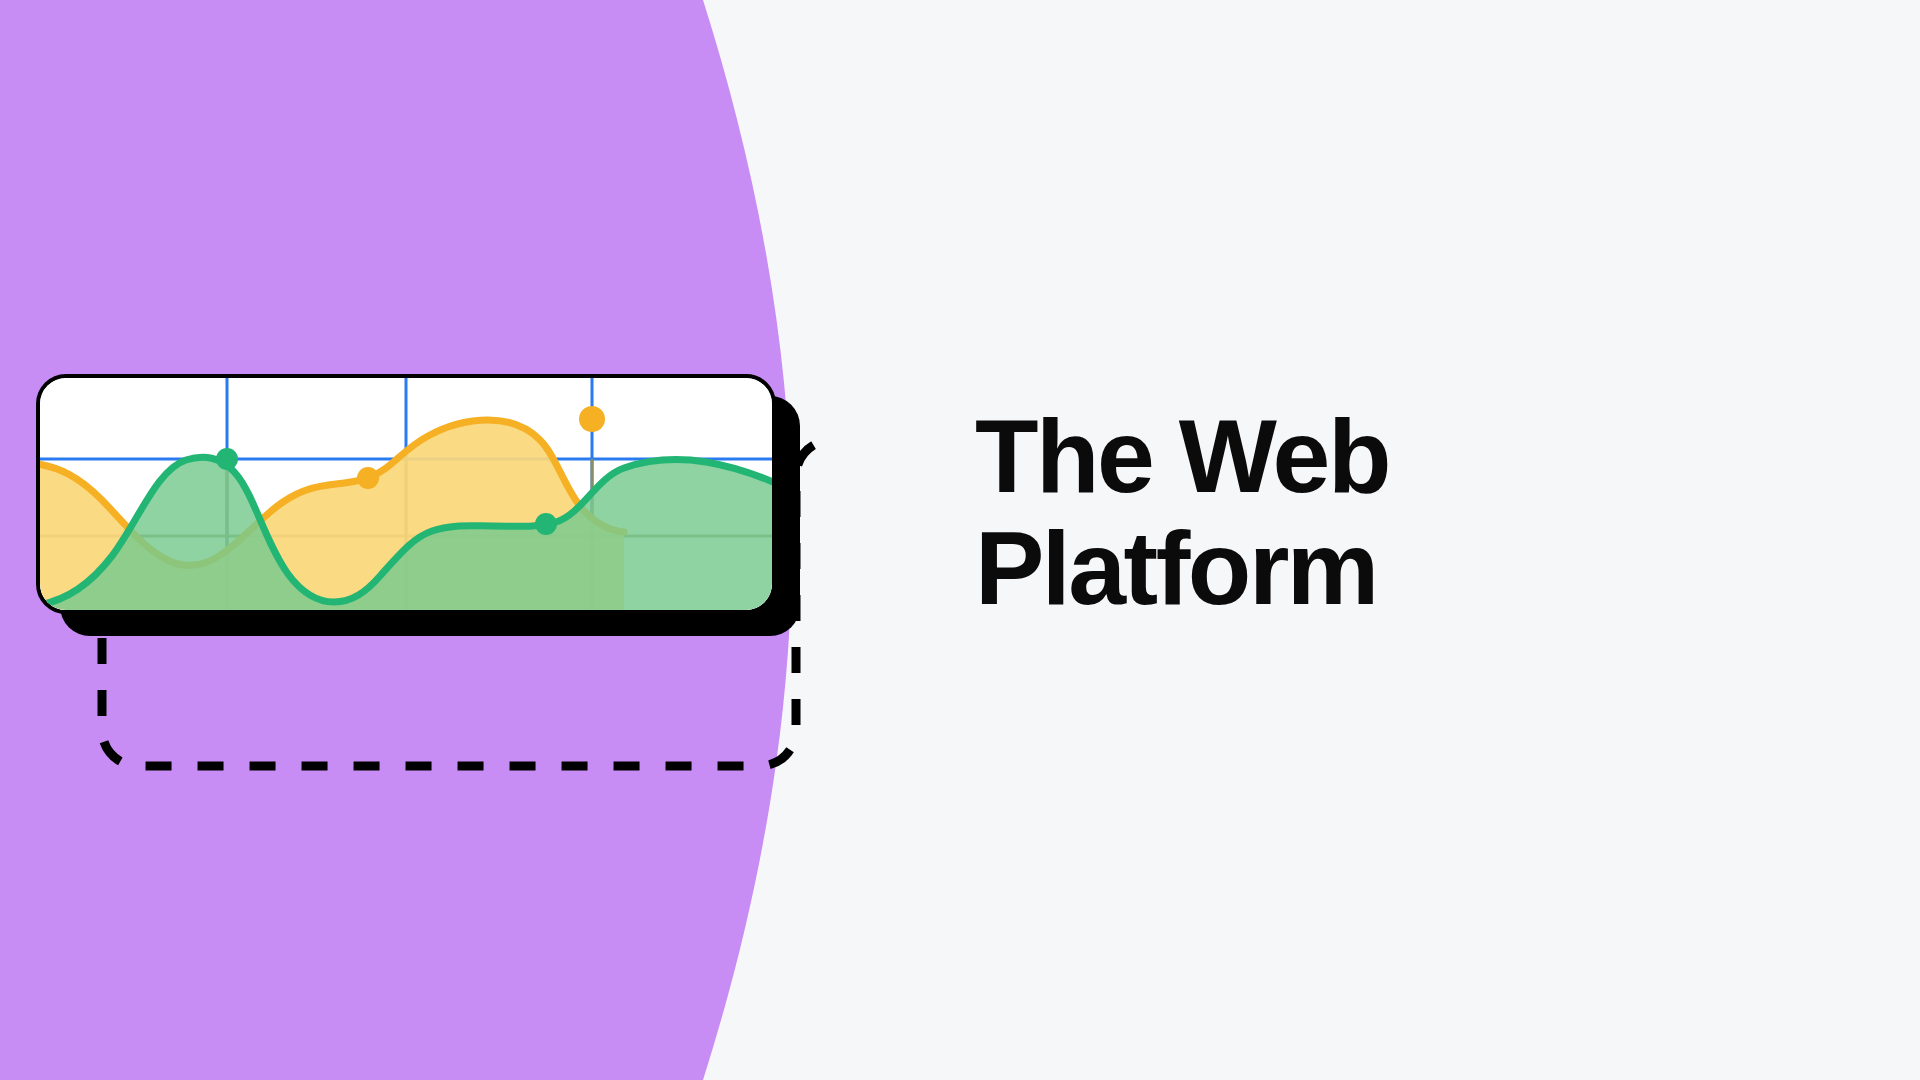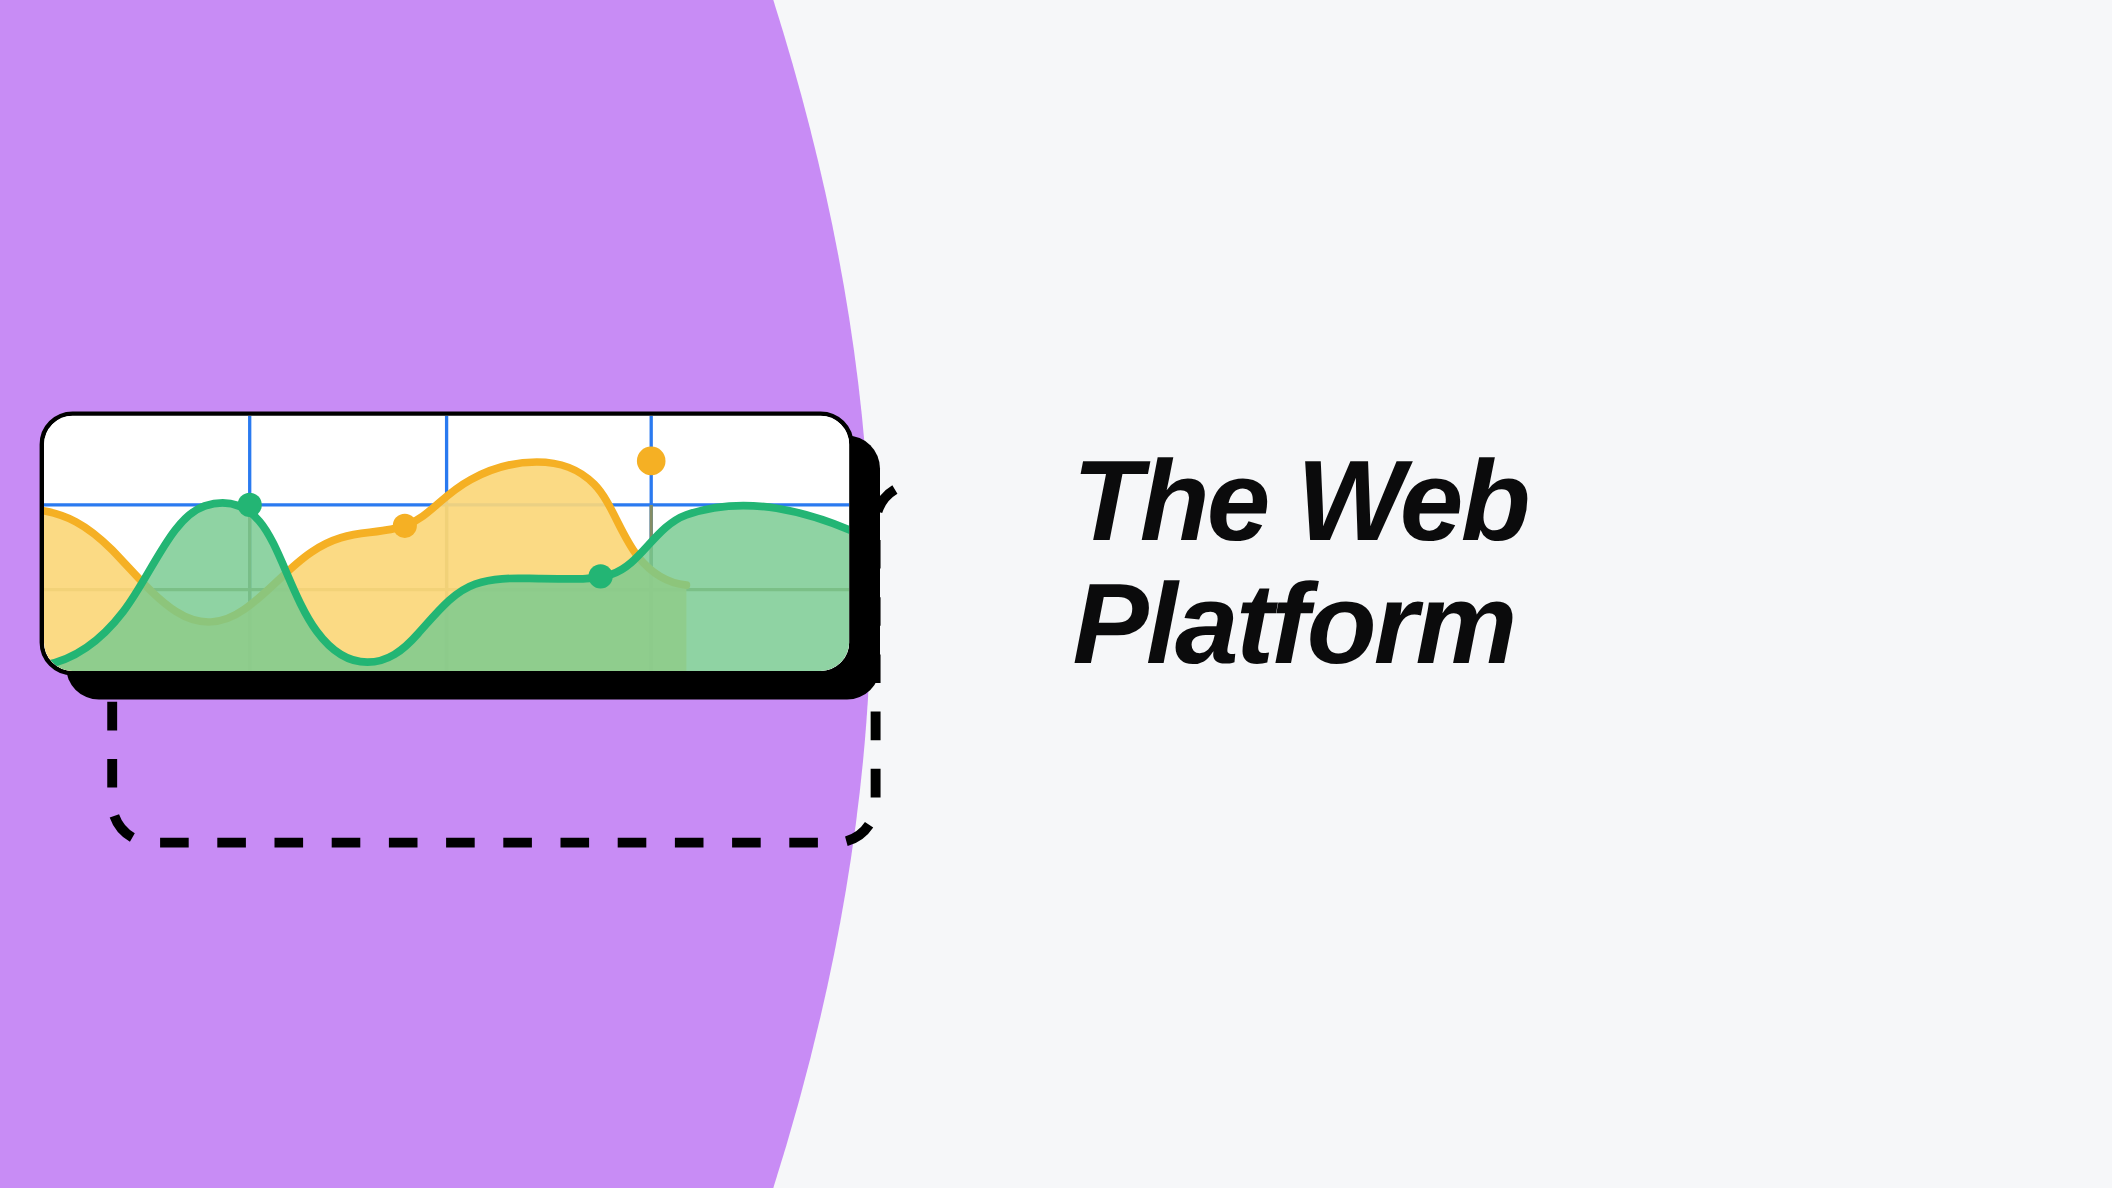--- a/index.html
+++ b/index.html
@@ -83,21 +83,20 @@
     position: absolute;
     left: 975px;
     top: 400px;
     width: 800px;
     color: #0b0b0c;
     font-family: "Liberation Sans", sans-serif;
     font-weight: 700;
     font-size: 104px;
     line-height: 1.08;
     letter-spacing: -2.5px;
-    font-style: italic;
   }
   #headline .line {
     display: block;
     white-space: nowrap;
   }
 </style>
 </head>
 <body>
 
 <div id="stage">

